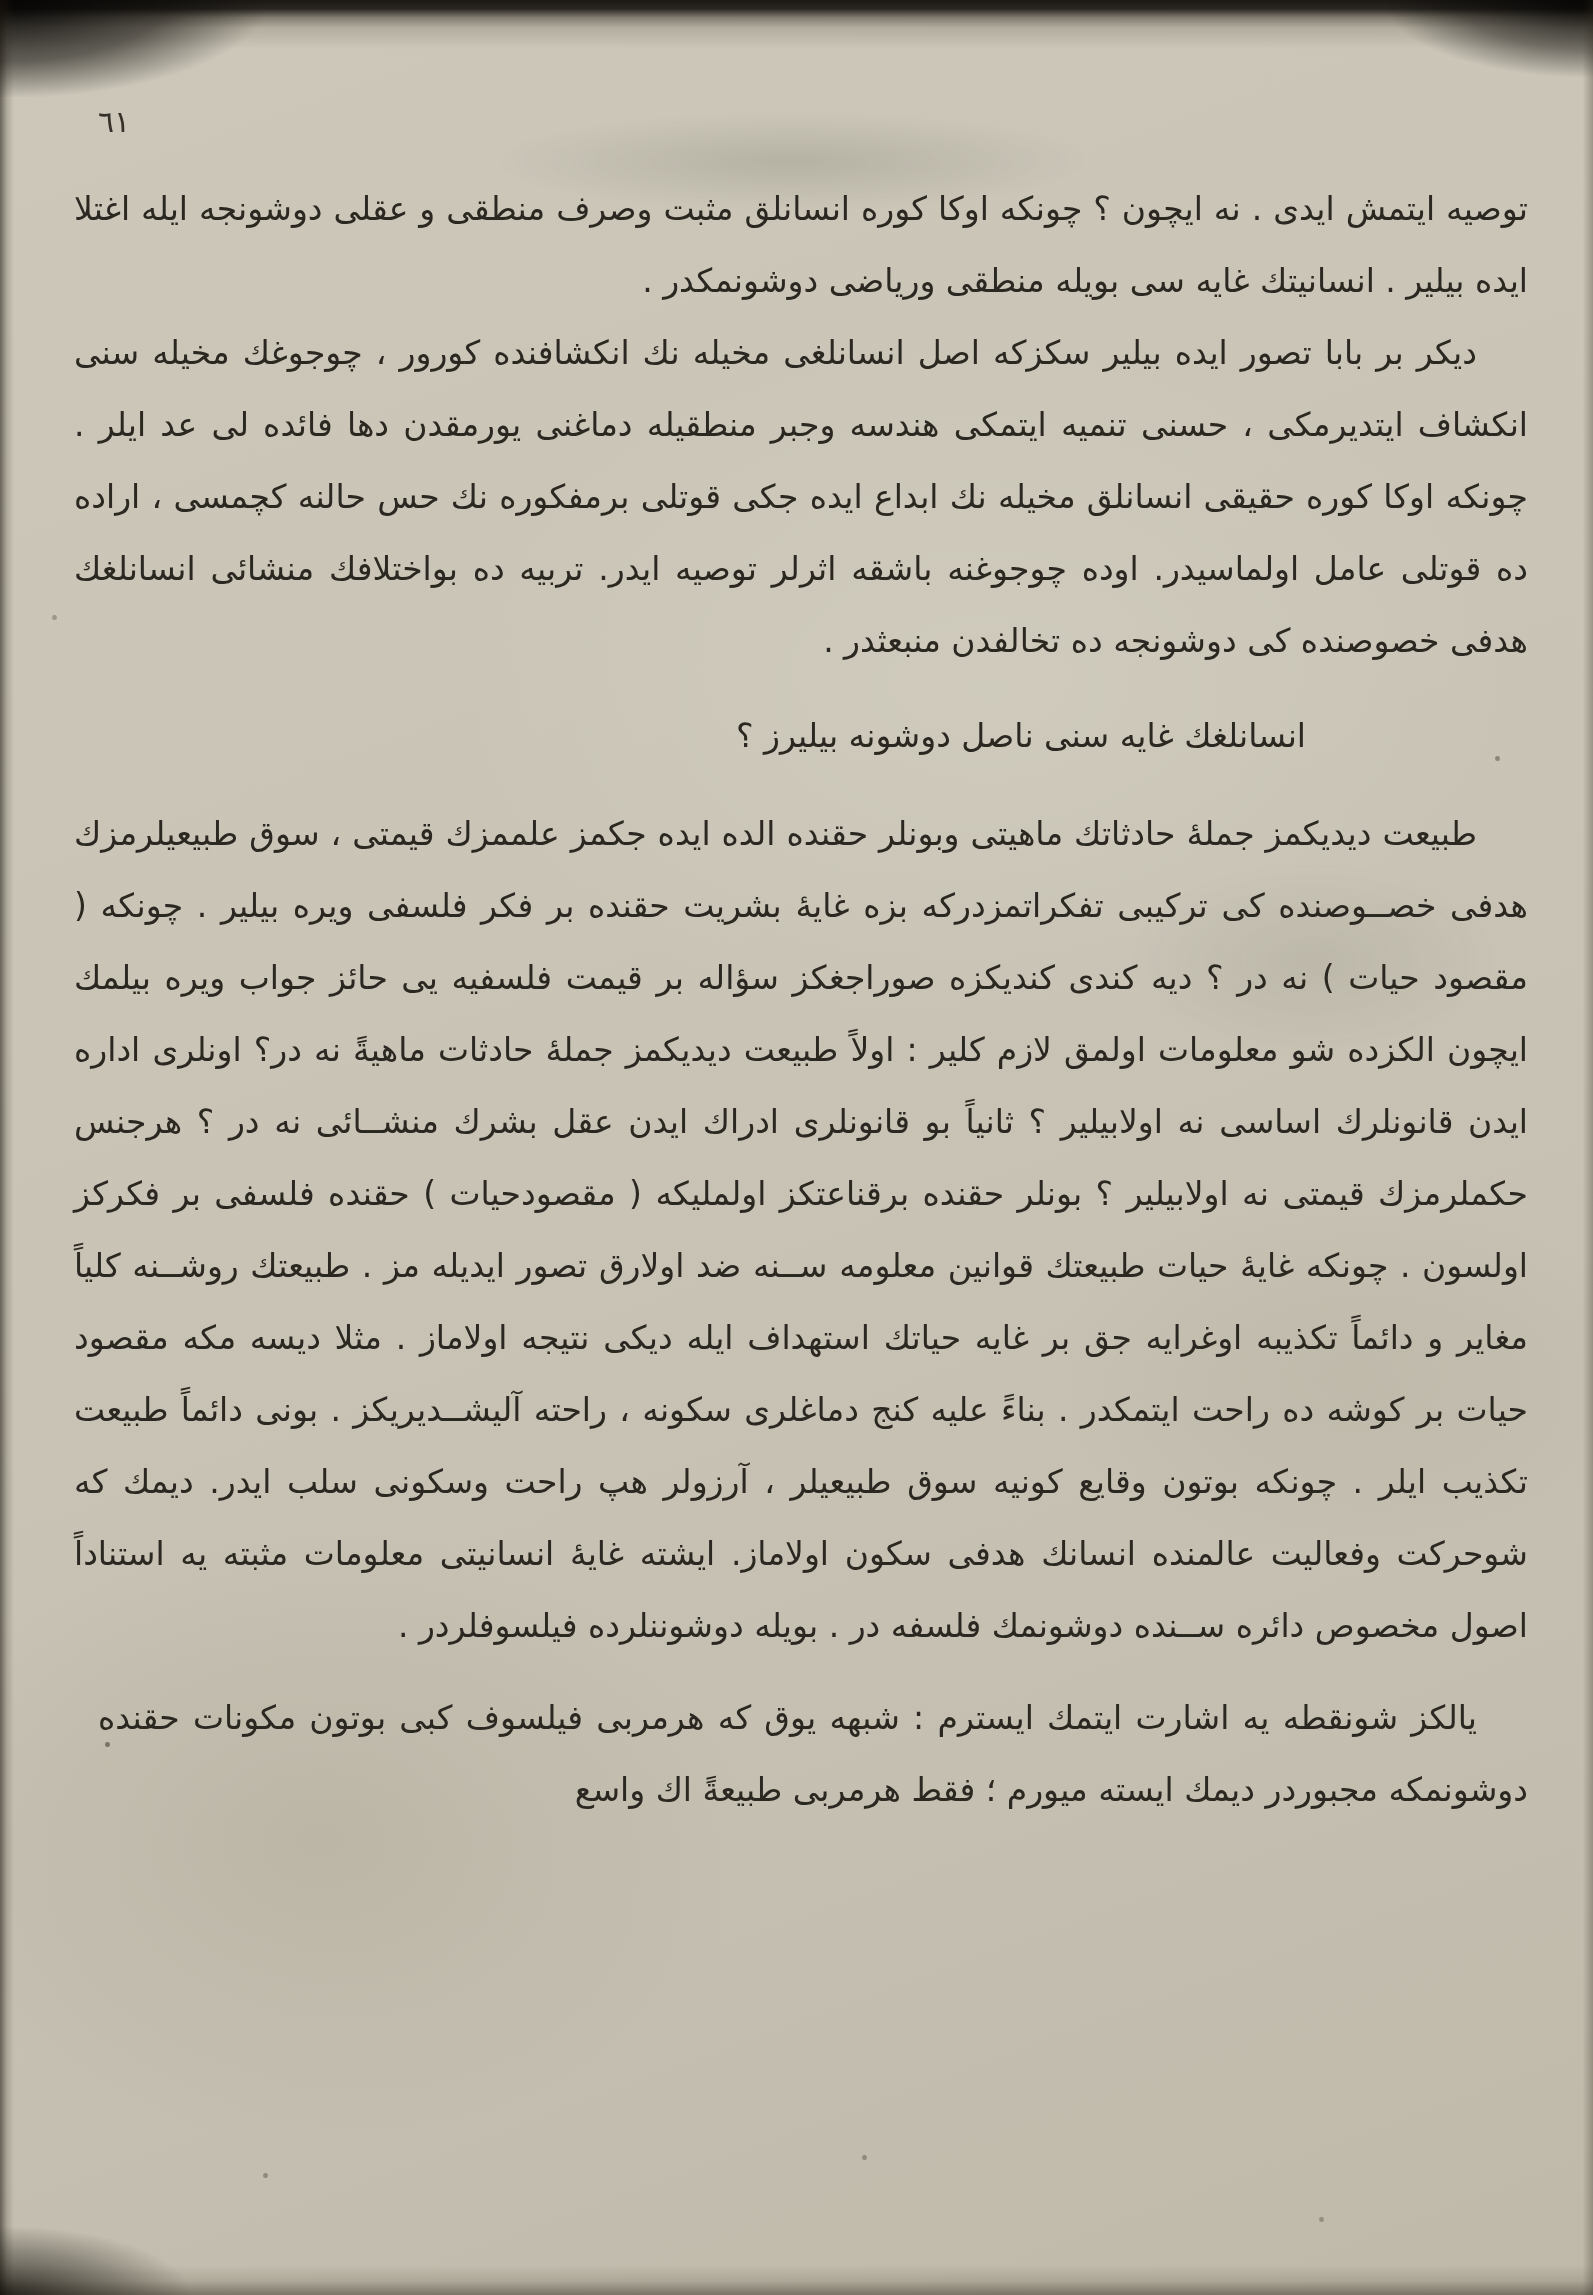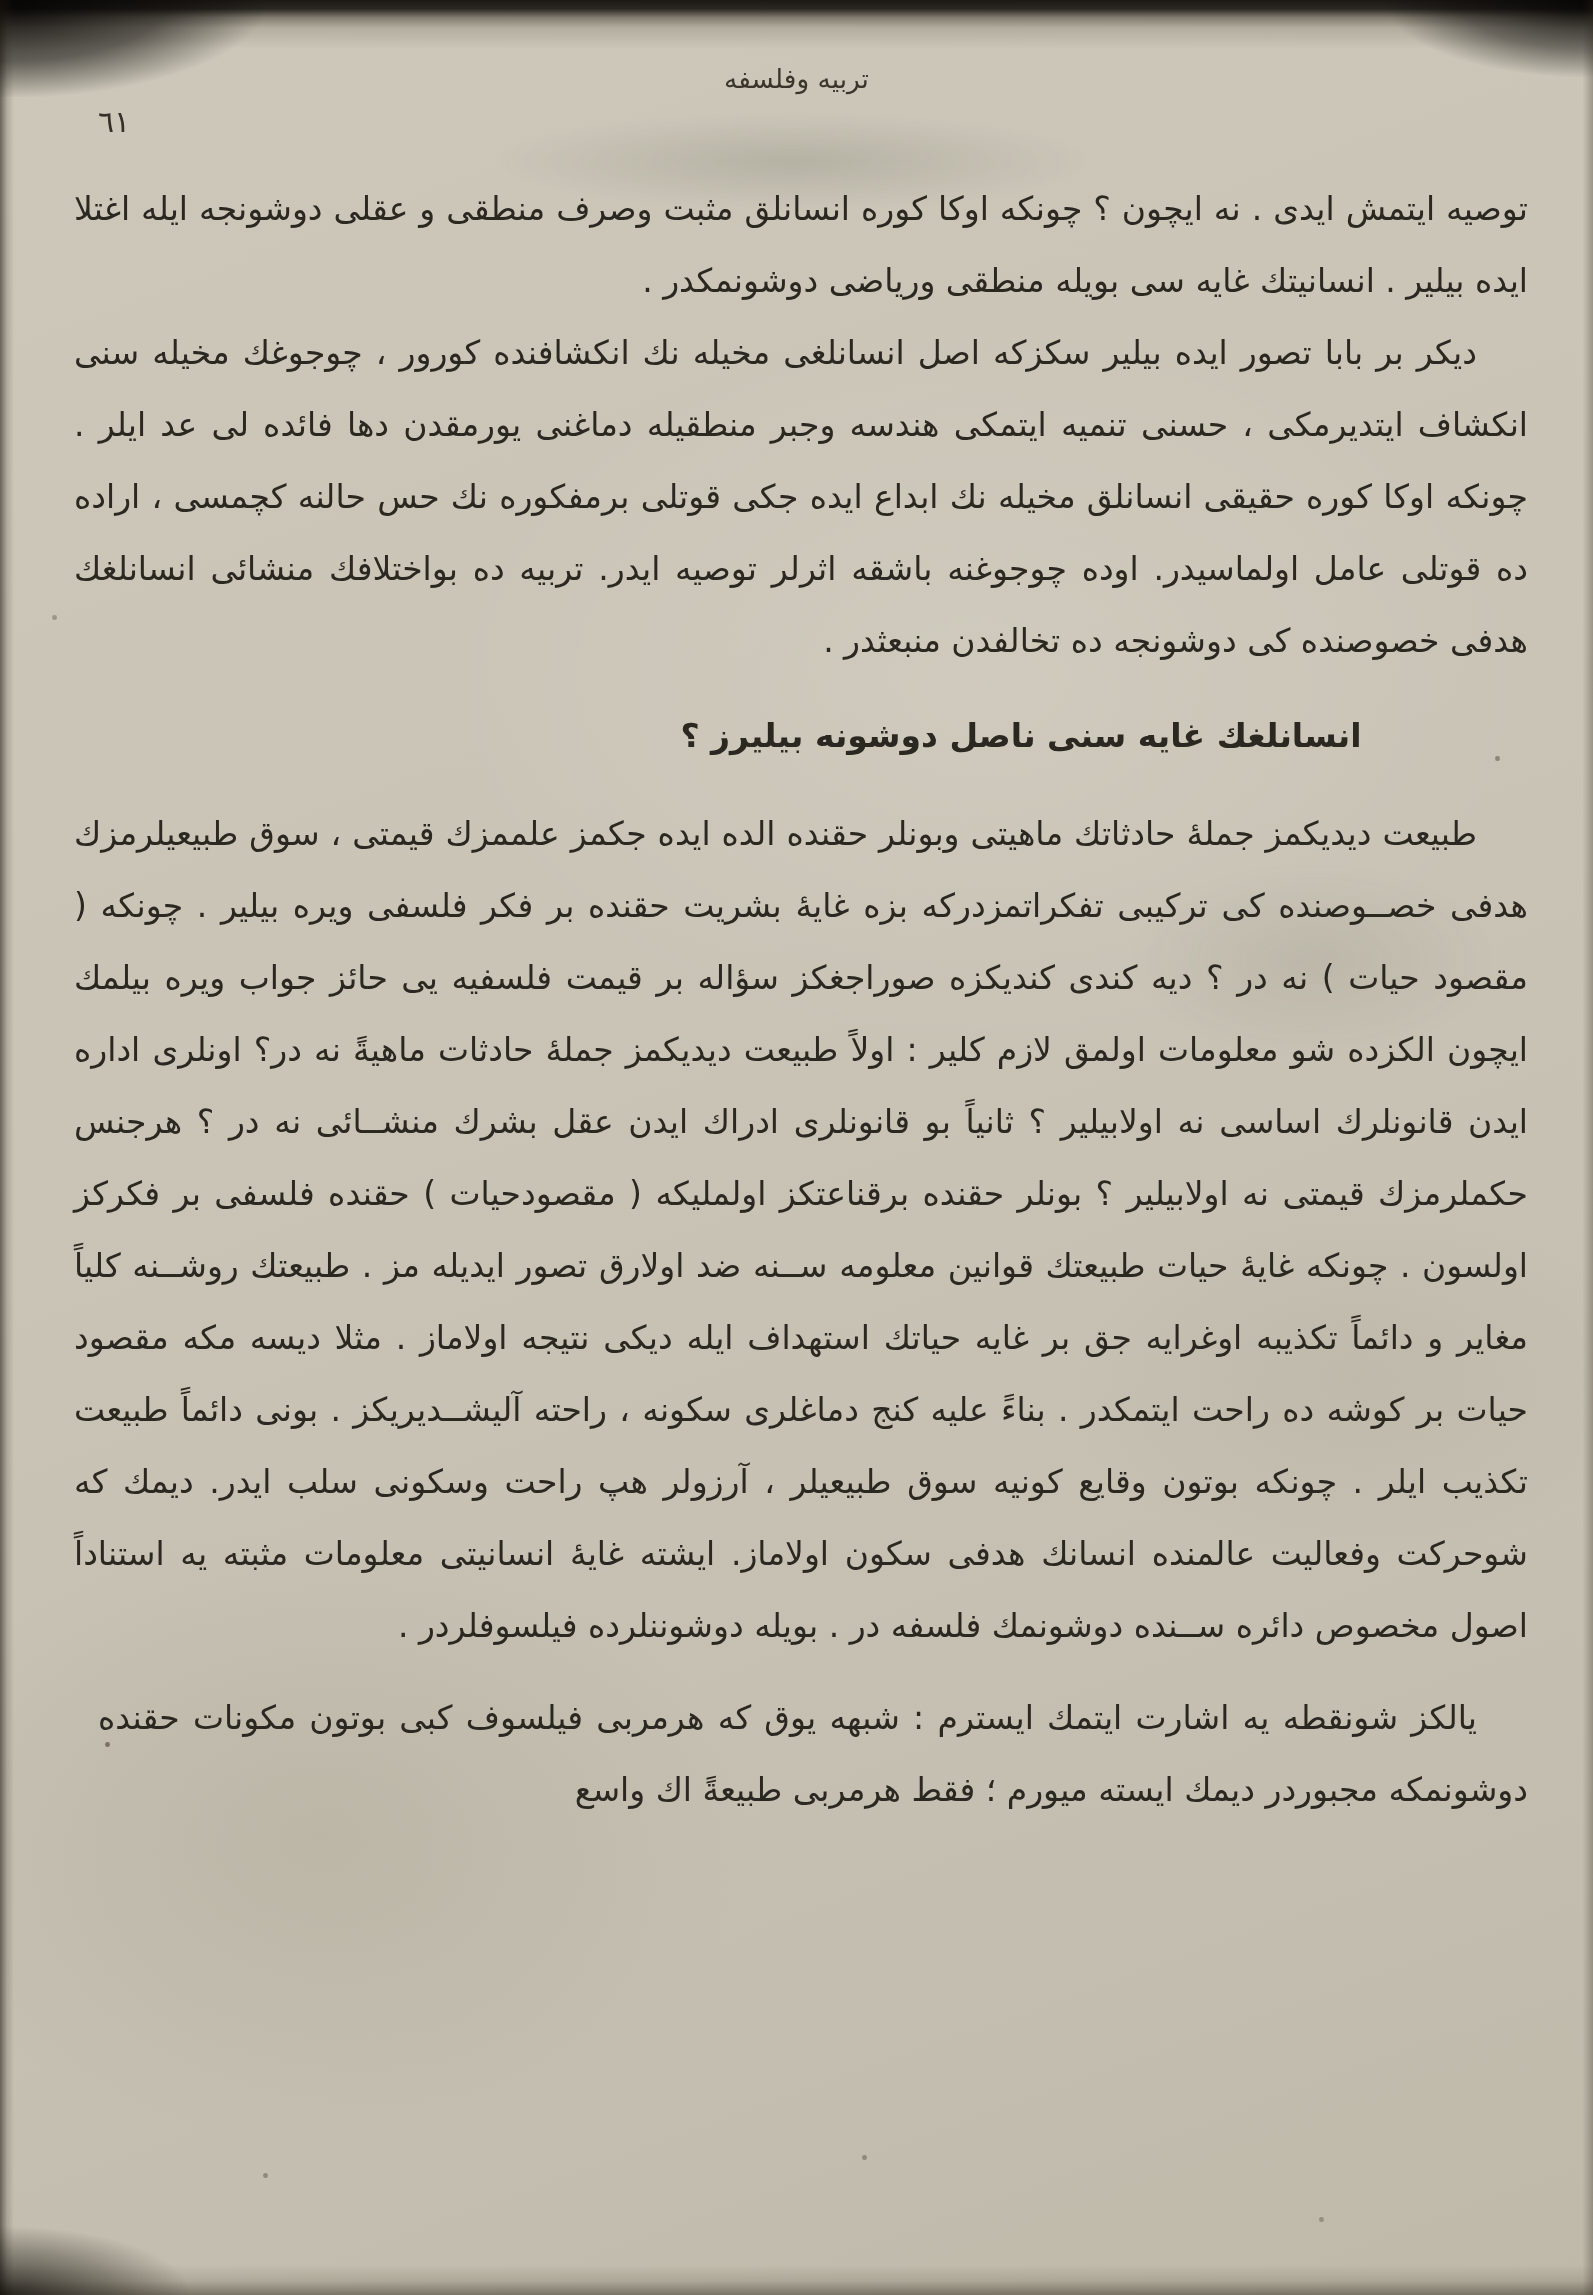--- a/index.html
+++ b/index.html
@@ -111,37 +111,36 @@
   .para {
     margin: 0;
     text-align: justify;
     text-align-last: right;
   }
   .para.indented { text-indent: 51px; }
   .section-heading {
     margin: 23px 0 26.4px 0;
     padding-left: 440px;
     font-size: 33px;
-    font-weight: bold;
+    font-weight: normal;
     text-align: center;
     color: #2b2721;
   }
   .para.last { margin-top: 19.4px; margin-left: 24px; }
 </style>
 </head>
 <body>
 
 <div class="page">
 
   <div class="ghost-stain"></div>
   <div class="ghost-stain-2"></div>
   <div class="speckles"></div>
 
   <div class="page-number">٦١</div>
-  <div class="running-title">تربيه وفلسفه</div>
 
   <div class="text-block" lang="ota" dir="rtl">
     <p class="para">توصيه ايتمش ايدى . نه ايچون ؟ چونكه اوكا كوره انسانلق مثبت وصرف منطقى و عقلى دوشونجه ايله اغتلا ايده بيلير . انسانيتك غايه سى بويله منطقى ورياضى دوشونمكدر .</p>
     <p class="para indented">ديكر بر بابا تصور ايده بيلير سكزكه اصل انسانلغى مخيله نك انكشافنده كورور ، چوجوغك مخيله سنى انكشاف ايتديرمكى ، حسنى تنميه ايتمكى هندسه وجبر منطقيله دماغنى يورمقدن دها فائده لى عد ايلر . چونكه اوكا كوره حقيقى انسانلق مخيله نك ابداع ايده جكى قوتلى برمفكوره نك حس حالنه كچمسى ، اراده ده قوتلى عامل اولماسيدر. اوده چوجوغنه باشقه اثرلر توصيه ايدر. تربيه ده بواختلافك منشائى انسانلغك هدفى خصوصنده كى دوشونجه ده تخالفدن منبعثدر .</p>
     <h2 class="section-heading">انسانلغك غايه سنى ناصل دوشونه بيليرز ؟</h2>
     <p class="para indented">طبيعت ديديكمز جملهٔ حادثاتك ماهيتى وبونلر حقنده الده ايده جكمز علممزك قيمتى ، سوق طبيعيلرمزك هدفى خصــوصنده كى تركيبى تفكراتمزدركه بزه غايهٔ بشريت حقنده بر فكر فلسفى ويره بيلير . چونكه ( مقصود حيات ) نه در ؟ ديه كندى كنديكزه صوراجغكز سؤاله بر قيمت فلسفيه يى حائز جواب ويره بيلمك ايچون الكزده شو معلومات اولمق لازم كلير : اولاً طبيعت ديديكمز جملهٔ حادثات ماهيةً نه در؟ اونلرى اداره ايدن قانونلرك اساسى نه اولابيلير ؟ ثانياً بو قانونلرى ادراك ايدن عقل بشرك منشــائى نه در ؟ هرجنس حكملرمزك قيمتى نه اولابيلير ؟ بونلر حقنده برقناعتكز اولمليكه ( مقصودحيات ) حقنده فلسفى بر فكركز اولسون . چونكه غايهٔ حيات طبيعتك قوانين معلومه ســنه ضد اولارق تصور ايديله مز . طبيعتك روشــنه كلياً مغاير و دائماً تكذيبه اوغرايه جق بر غايه حياتك استهداف ايله ديكى نتيجه اولاماز . مثلا ديسه مكه مقصود حيات بر كوشه ده راحت ايتمكدر . بناءً عليه كنج دماغلرى سكونه ، راحته آليشــديريكز . بونى دائماً طبيعت تكذيب ايلر . چونكه بوتون وقايع كونيه سوق طبيعيلر ، آرزولر هپ راحت وسكونى سلب ايدر. ديمك كه شوحركت وفعاليت عالمنده انسانك هدفى سكون اولاماز. ايشته غايهٔ انسانيتى معلومات مثبته يه استناداً اصول مخصوص دائره ســنده دوشونمك فلسفه در . بويله دوشوننلرده فيلسوفلردر .</p>
     <p class="para indented last">يالكز شونقطه يه اشارت ايتمك ايسترم : شبهه يوق كه هرمربى فيلسوف كبى بوتون مكونات حقنده دوشونمكه مجبوردر ديمك ايسته ميورم ؛ فقط هرمربى طبيعةً اك واسع</p>
   </div>
 
   <div class="edge-top"></div>

